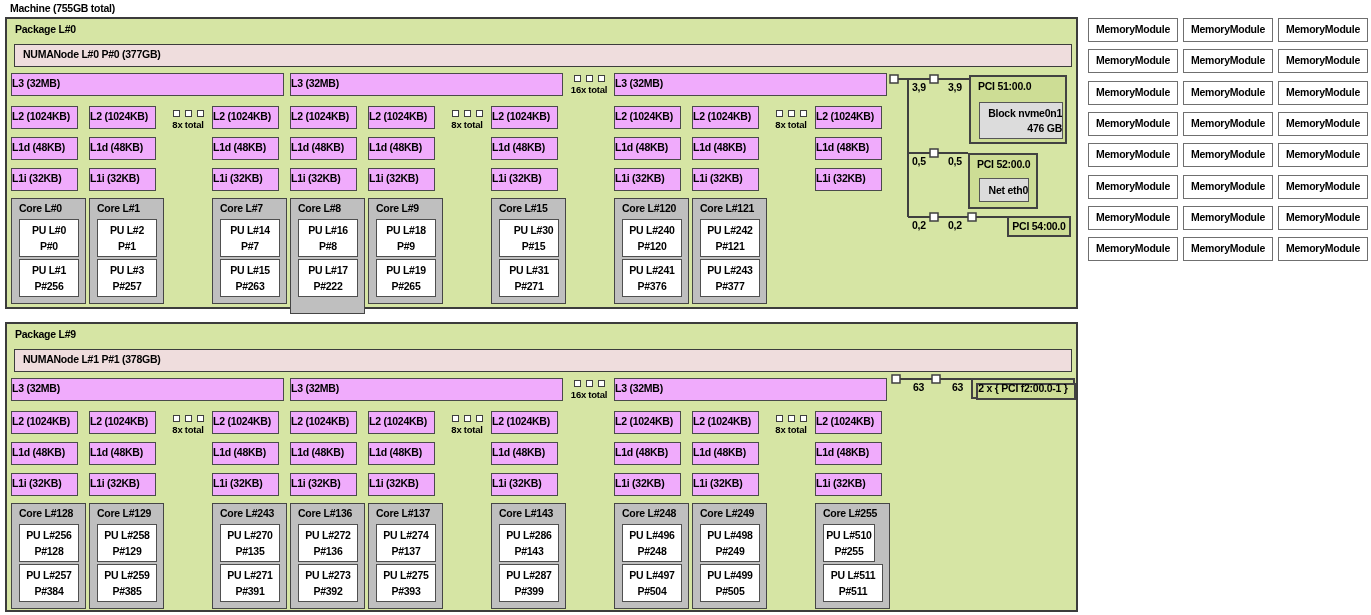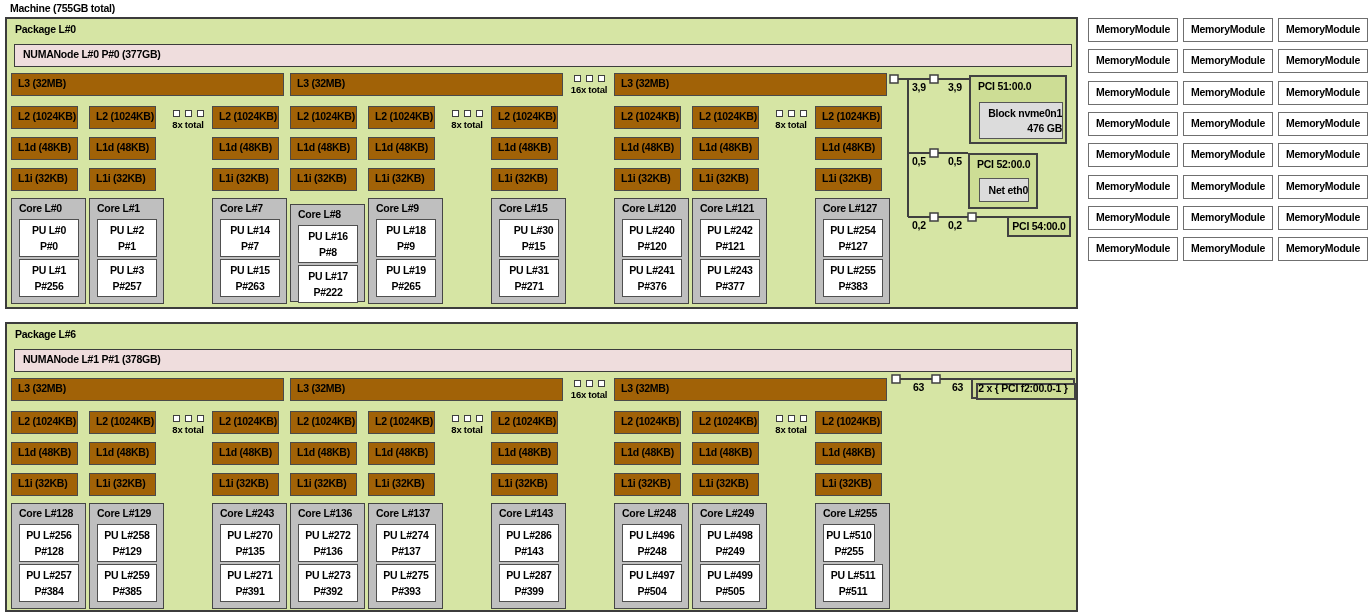--- a/index.html
+++ b/index.html
@@ -6,21 +6,21 @@
   .stage{
     position:relative;width:1371px;height:615px;overflow:hidden;background:#fff;
     font-family:"Liberation Sans",sans-serif;font-weight:700;font-size:10.5px;
     color:#000;letter-spacing:-0.25px;
   }
   .abs{position:absolute;box-sizing:border-box;}
   .machine-label{position:absolute;white-space:nowrap;}
   .package{position:absolute;box-sizing:border-box;background:#d6e5a4;border:2px solid #3c3c3c;}
   .pkg-title{position:absolute;white-space:nowrap;}
   .numa{background:#efdddd;border:1.5px solid #3c3c3c;line-height:19px;padding-left:8px;white-space:nowrap;}
-  .wbox{background:#a16207;border:1.5px solid #4a4a4a;line-height:19px;padding-left:6px;white-space:nowrap;overflow:hidden;}
+  .wbox{background:#f0abfc;border:1.5px solid #4a4a4a;line-height:19px;white-space:nowrap;overflow:hidden;}
   .core{background:#bfbfbf;border:1.5px solid #454545;}
   .core-title{position:absolute;left:7px;top:3px;white-space:nowrap;}
   .pu{background:#fff;border:1.5px solid #4f4f4f;text-align:center;padding-top:2px;line-height:16px;white-space:nowrap;}
   .dotsblk{position:absolute;text-align:center;}
   .dotrow{height:8px;line-height:0;}
   .dotsq{display:inline-block;width:7px;height:7px;background:#fff;border:1.5px solid #3f3f3f;margin:0 2.5px;box-sizing:border-box;vertical-align:top;}
   .dots-label{font-size:9.5px;line-height:12px;margin-top:1px;white-space:nowrap;}
   .linksvg{position:absolute;left:0;top:0;pointer-events:none;}
   .linksvg line{stroke:#3f3f3f;stroke-width:2;}
   .linksvg rect{fill:#fff;stroke:#3f3f3f;stroke-width:1.5;}
@@ -87,21 +87,21 @@
         </div>
       </div>
       <div class="dotsblk" style="left: 157px; top: 91px; width: 48px;">
         <div class="dotrow"><span class="dotsq"></span><span class="dotsq"></span><span class="dotsq"></span></div>
         <div class="dots-label">8x total</div>
       </div>
       <div class="wbox abs" style="left: 283px; top: 54px; width: 273px; height: 23px;">L3 (32MB)</div>
       <div class="wbox abs" style="left: 283px; top: 87px; width: 67px; height: 23px;">L2 (1024KB)</div>
       <div class="wbox abs" style="left: 283px; top: 118px; width: 67px; height: 23px;">L1d (48KB)</div>
       <div class="wbox abs" style="left: 283px; top: 149px; width: 67px; height: 23px;">L1i (32KB)</div>
-      <div class="core abs" style="left: 283px; top: 185px; width: 75px; height: 98px;">
+      <div class="core abs" style="left: 283px; top: 179px; width: 75px; height: 116px;">
         <div class="core-title">Core L#8</div>
         <div class="pu abs" style="left: 7px; top: 20px; width: 60px; height: 38px;">
           <div>PU L#16</div>
           <div>P#8</div>
         </div>
         <div class="pu abs" style="left: 7px; top: 60px; width: 60px; height: 38px;">
           <div>PU L#17</div>
           <div>P#222</div>
         </div>
       </div>
@@ -162,31 +162,20 @@
           <div>P#121</div>
         </div>
         <div class="pu abs" style="left: 7px; top: 60px; width: 60px; height: 38px;">
           <div>PU L#243</div>
           <div>P#377</div>
         </div>
       </div>
       <div class="wbox abs" style="left: 808px; top: 87px; width: 67px; height: 23px;">L2 (1024KB)</div>
       <div class="wbox abs" style="left: 808px; top: 118px; width: 67px; height: 23px;">L1d (48KB)</div>
       <div class="wbox abs" style="left: 808px; top: 149px; width: 67px; height: 23px;">L1i (32KB)</div>
-      <div class="core abs" style="left: 808px; top: 179px; width: 75px; height: 106px;">
-        <div class="core-title">Core L#127</div>
-        <div class="pu abs" style="left: 7px; top: 20px; width: 60px; height: 38px;">
-          <div>PU L#254</div>
-          <div>P#127</div>
-        </div>
-        <div class="pu abs" style="left: 7px; top: 60px; width: 60px; height: 38px;">
-          <div>PU L#255</div>
-          <div>P#383</div>
-        </div>
-      </div>
       <div class="dotsblk" style="left: 760px; top: 91px; width: 48px;">
         <div class="dotrow"><span class="dotsq"></span><span class="dotsq"></span><span class="dotsq"></span></div>
         <div class="dots-label">8x total</div>
       </div>
       <div class="dotsblk" style="left: 550px; top: 56px; width: 64px;">
         <div class="dotrow"><span class="dotsq"></span><span class="dotsq"></span><span class="dotsq"></span></div>
         <div class="dots-label">16x total</div>
       </div>
       <svg class="linksvg" width="1073" height="292" viewBox="0 0 1073 292">
         <line x1="901" y1="60" x2="901" y2="198"></line>
@@ -214,21 +203,21 @@
       </div>
       <div class="pci-box abs" style="left: 961px; top: 134px; width: 70px; height: 56px;">
         <div class="pci-label-top">PCI 52:00.0</div>
         <div class="devbox abs" style="left: 9px; top: 23px; width: 50px; height: 24px;">
           <div class="dev-line">Net eth0</div>
         </div>
       </div>
       <div class="pci-box abs small" style="left: 1000px; top: 197px; width: 64px; height: 21px; line-height: 16px;">PCI 54:00.0</div>
     </div>
     <div class="package" style="left: 5px; top: 322px; width: 1073px; height: 290px;">
-      <div class="pkg-title" style="left: 8px; top: 4px;">Package L#6</div>
+      <div class="pkg-title" style="left: 8px; top: 4px;">Package L#9</div>
       <div class="numa abs" style="left: 7px; top: 25px; width: 1058px; height: 23px;">NUMANode L#1 P#1 (378GB)</div>
       <div class="wbox abs" style="left: 4px; top: 54px; width: 273px; height: 23px;">L3 (32MB)</div>
       <div class="wbox abs" style="left: 4px; top: 87px; width: 67px; height: 23px;">L2 (1024KB)</div>
       <div class="wbox abs" style="left: 4px; top: 118px; width: 67px; height: 23px;">L1d (48KB)</div>
       <div class="wbox abs" style="left: 4px; top: 149px; width: 67px; height: 23px;">L1i (32KB)</div>
       <div class="core abs" style="left: 4px; top: 179px; width: 75px; height: 106px;">
         <div class="core-title">Core L#128</div>
         <div class="pu abs" style="left: 7px; top: 20px; width: 60px; height: 38px;">
           <div>PU L#256</div>
           <div>P#128</div>

